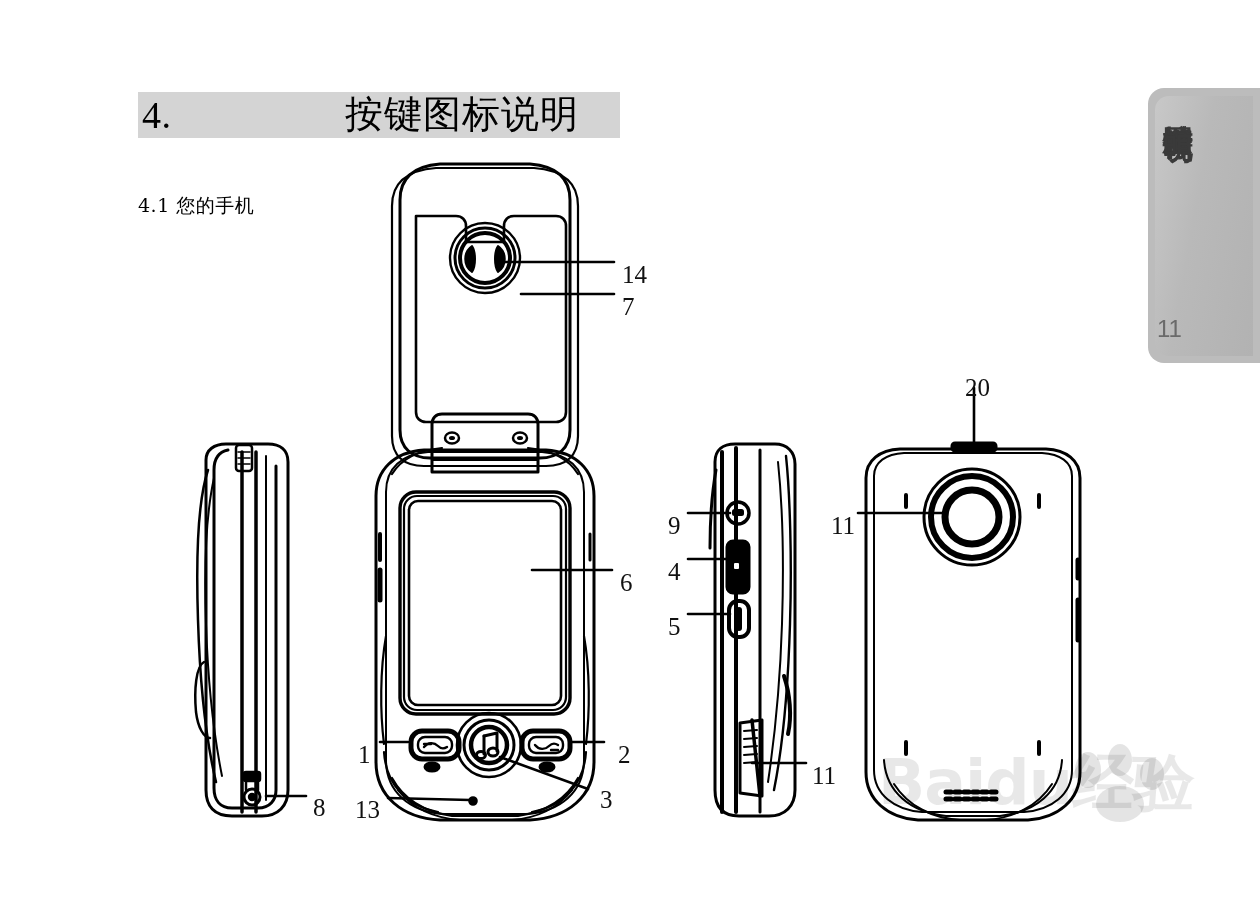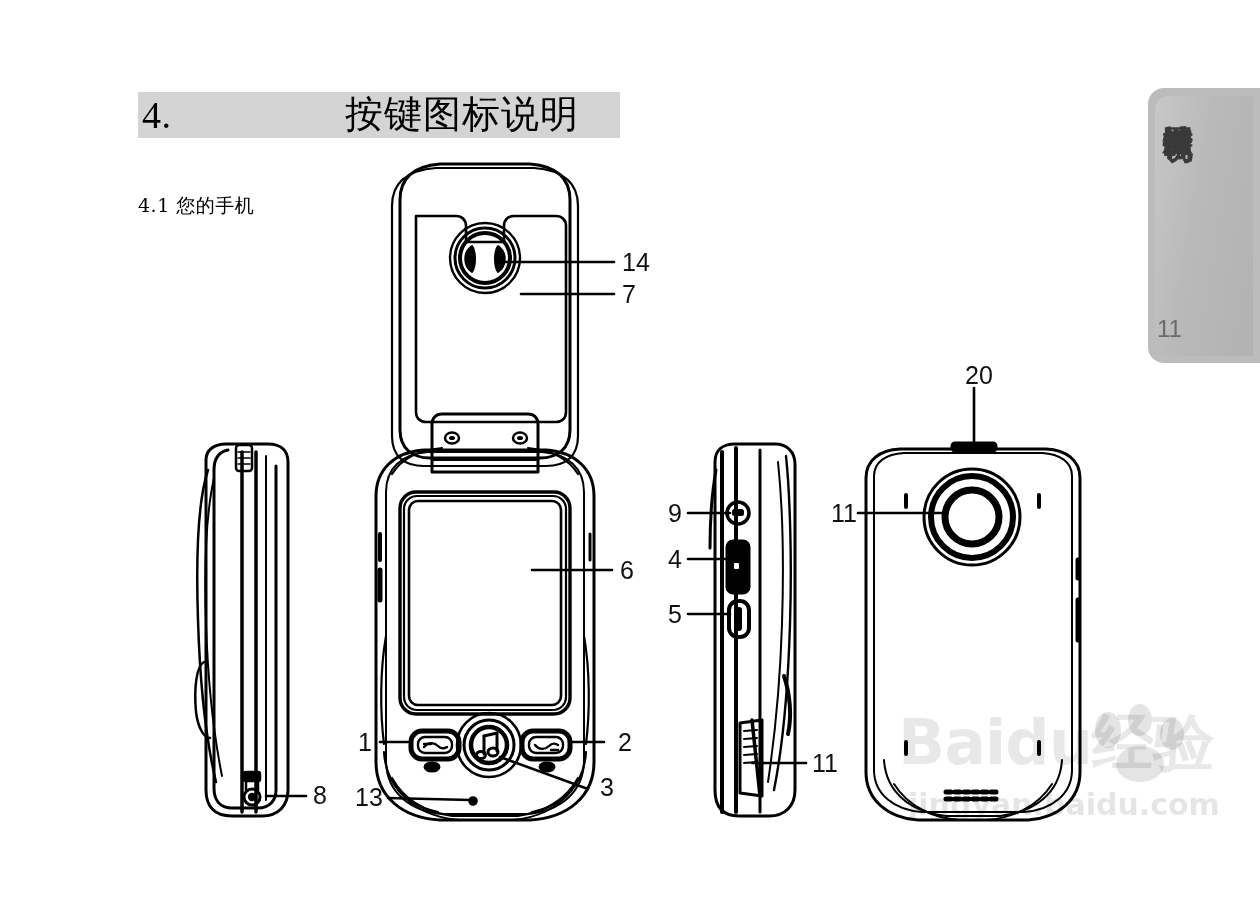--- a/index.html
+++ b/index.html
@@ -104,34 +104,34 @@
     width: 1260px;
     height: 920px;
   }
   #figure svg { display: block; }
 
   
   .callout {
     position: absolute;
     font-size: 25px;
     line-height: 25px;
-    font-family: Liberation Sans, sans-serif;
+    font-family: Liberation Serif, serif;
     color: #111;
     white-space: nowrap;
+    margin-top: 12px;
   }
 
   
   #watermark {
     position: absolute;
     left: 878px;
-    top: 712px;
+    top: 752px;
     width: 330px;
     height: 120px;
     pointer-events: none;
-    margin-left: 20px;
   }
   #wm-main {
     position: absolute;
     left: 0;
     top: 0;
     font-size: 62px;
     line-height: 62px;
     font-weight: bold;
     color: rgba(0,0,0,0.09);
     font-family: "DejaVu Sans", "Liberation Sans", sans-serif;
@@ -371,14 +371,13 @@
 <div id="watermark">
   <svg id="wm-paw" viewBox="0 0 120 80">
     <g fill="#000">
       <ellipse cx="26" cy="26" rx="13" ry="18"></ellipse>
       <ellipse cx="58" cy="16" rx="12" ry="16"></ellipse>
       <ellipse cx="90" cy="30" rx="12" ry="16"></ellipse>
       <ellipse cx="58" cy="60" rx="24" ry="18"></ellipse>
     </g>
   </svg>
   <div id="wm-main">Baidu经验</div>
-  <div id="wm-sub">jingyan.baidu.com</div>
 </div>
 
 </body></html>

